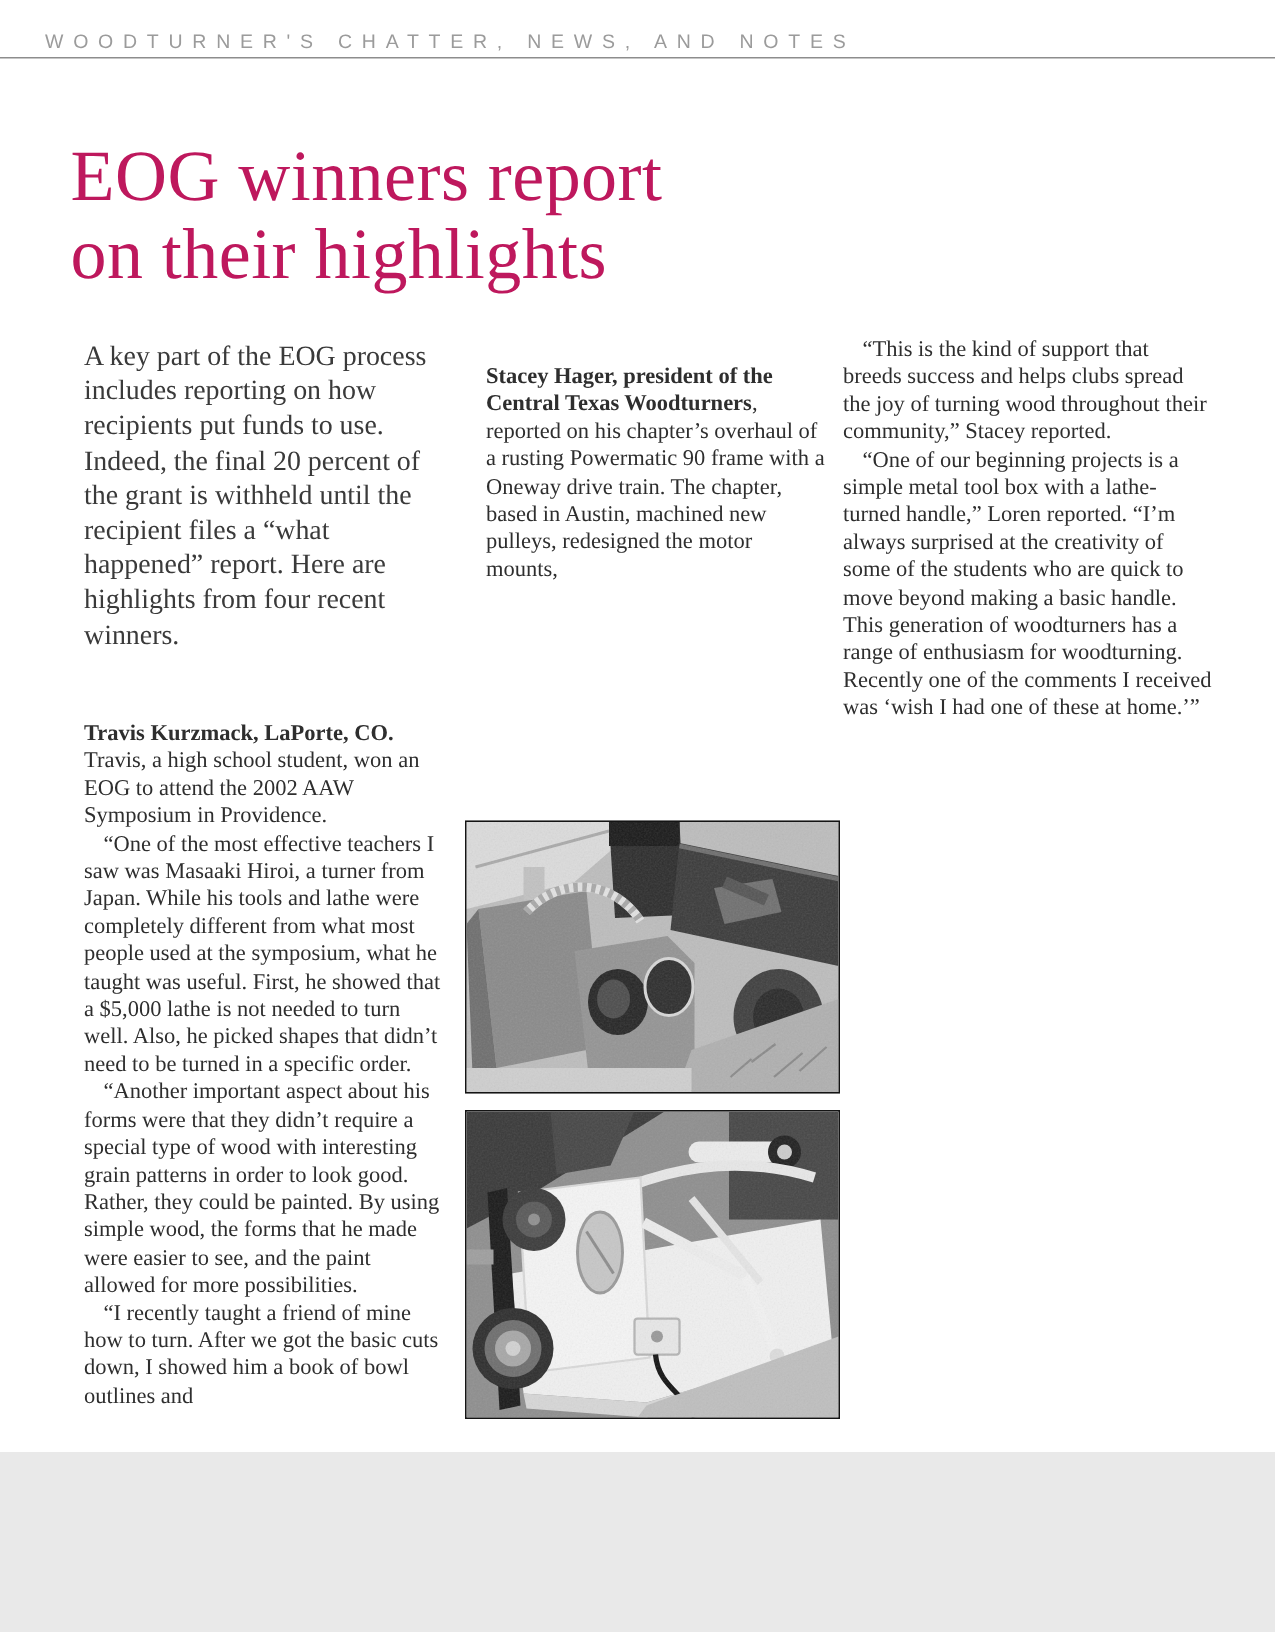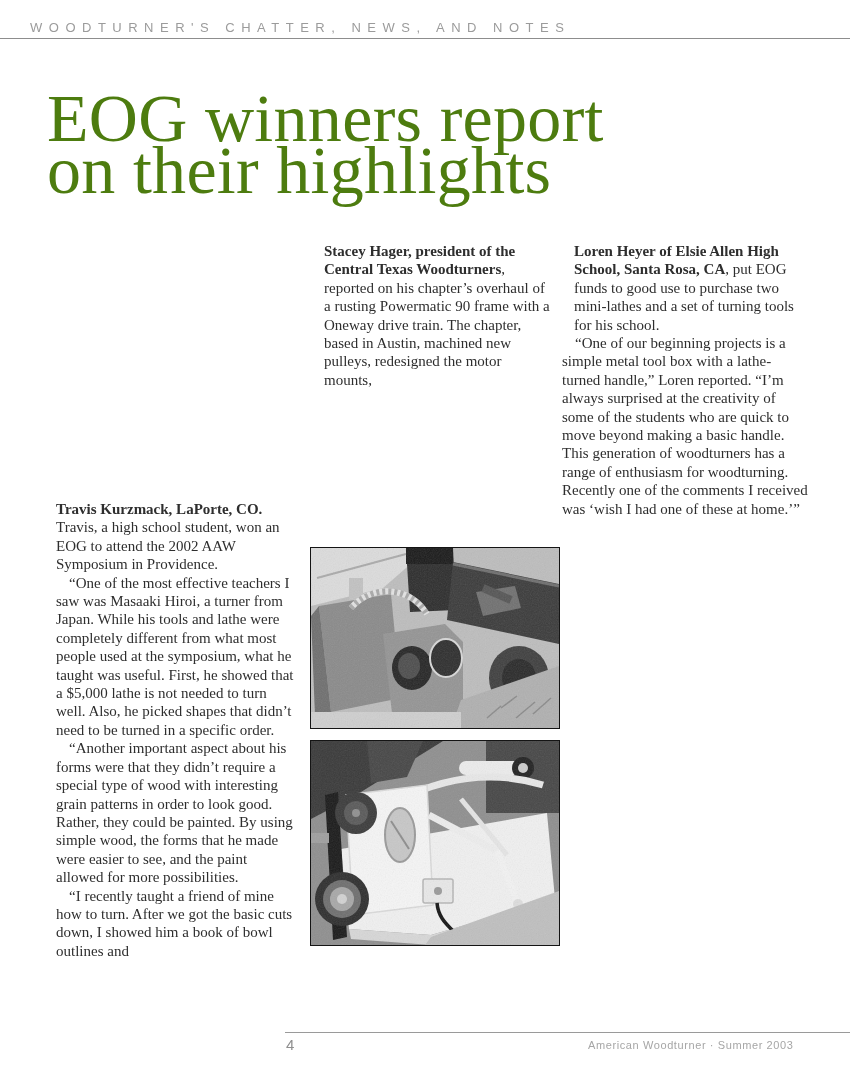--- a/index.html
+++ b/index.html
@@ -1,18 +1,18 @@
 <!DOCTYPE html>
 <html><head>
 <meta charset="utf-8">
 <style>
   html,body{margin:0;padding:0;background:#e9e9e9;}
   .page{
     position:relative;
-    width:850px;height:1088px;
+    width:850px;height:968px;
     margin:0 auto;
     background:#ffffff;
     overflow:hidden;
     font-family:"Liberation Serif",serif;
   }
 
   
   .masthead-title{
     position:absolute;left:30px;top:20px;
     font-family:"Liberation Sans",sans-serif;
@@ -20,39 +20,39 @@
     color:#9b9b9b;white-space:nowrap;
   }
   .masthead-rule{
     position:absolute;left:0;top:38px;width:850px;height:1px;
     background:#8d8d8d;
   }
 
   
   .headline{
     position:absolute;left:47px;top:92px;
-    font-size:68px;line-height:52px;letter-spacing:0.3px;
-    color:#4d7c0f;font-weight:400;
+    font-size:48px;line-height:52px;letter-spacing:0.3px;
+    color:#be185d;font-weight:400;
   }
 
   
   .intro{
     position:absolute;left:56px;top:226px;width:242px;
     font-size:18.6px;line-height:23.2px;color:#3a3a3a;
   }
 
   
   .colbody{
     position:absolute;
     font-size:15px;line-height:18.4px;color:#2e2e2e;
   }
   .colbody p{margin:0;}
   .colbody p.indent{text-indent:13px;}
   .colbody p.story{margin-top:18px;margin-left:12px;}
-  .col1{left:56px;top:500px;width:240px;}
+  .col1{left:56px;top:480px;width:240px;}
   .col2{left:312px;top:224px;width:240px;}
   .col3{left:562px;top:224px;width:246px;}
   .lead{font-weight:bold;}
 
   
   .photo{
     position:absolute;
     border:1px solid #141414;
     background:#bdbdbd;
     overflow:hidden;
@@ -90,20 +90,21 @@
 <div class="page">
 
   <div class="masthead-title">WOODTURNER'S CHATTER, NEWS, AND NOTES</div>
   <div class="masthead-rule"></div>
 
   <h1 class="headline" style="margin:0;">
     <span>EOG winners report</span><br>
     <span>on their highlights</span>
   </h1>
 
+  <div class="intro">A key part of the EOG process includes reporting on how recipients put funds to use. Indeed, the final 20 percent of the grant is withheld until the recipient files a “what happened” report. Here are highlights from four recent winners.</div>
 
   <div class="colbody col1">
     <p><b class="lead">Travis Kurzmack, LaPorte, CO.</b><span> Travis, a high school student, won an EOG to attend the 2002 AAW Symposium in Providence.</span></p>
     <p class="indent">“One of the most effective teachers I saw was Masaaki Hiroi, a turner from Japan. While his tools and lathe were completely different from what most people used at the symposium, what he taught was useful. First, he showed that a $5,000 lathe is not needed to turn well. Also, he picked shapes that didn’t need to be turned in a specific order.</p>
     <p class="indent">“Another important aspect about his forms were that they didn’t require a special type of wood with interesting grain patterns in order to look good. Rather, they could be painted. By using simple wood, the forms that he made were easier to see, and the paint allowed for more possibilities.</p>
     <p class="indent">“I recently taught a friend of mine how to turn. After we got the basic cuts down, I showed him a book of bowl outlines and</p>
   </div>
 
   <div class="colbody col2">
     <p class="story"><b class="lead">Stacey Hager, president of the Central Texas Woodturners</b><span>, reported on his chapter’s overhaul of a rusting Powermatic 90 frame with a Oneway drive train. The chapter, based in Austin, machined new pulleys, redesigned the motor mounts,</span></p>
@@ -187,21 +188,21 @@
       <rect x="112" y="138" width="30" height="24" rx="2" fill="#e8e8e8" stroke="#b5b5b5" stroke-width="1.5"></rect>
       <circle cx="127" cy="150" r="4" fill="#9a9a9a"></circle>
       <path d="M 126 162 C 128 184, 146 188, 152 204" fill="none" stroke="#141414" stroke-width="3.5"></path>
       <polygon points="120,196 248,150 248,204 114,204" fill="#bfbfbf"></polygon>
       <rect width="248" height="204" filter="url(#noiseB)" opacity="0.14"></rect>
     </svg>
   </figure>
 
 
   <div class="colbody col3">
-    <p class="story"><b class="lead">Loren Heyer of Elsie Allen High School, Santa Rosa, CA</b><span>, put EOG funds to good use to purchase two mini-lathes and a set of turning tools for his school.</span></p>
+    <p class="indent">“This is the kind of support that breeds success and helps clubs spread the joy of turning wood throughout their community,” Stacey reported.</p>
     <p class="indent">“One of our beginning projects is a simple metal tool box with a lathe-turned handle,” Loren reported. “I’m always surprised at the creativity of some of the students who are quick to move beyond making a basic handle. This generation of woodturners has a range of enthusiasm for woodturning. Recently one of the comments I received was ‘wish I had one of these at home.’”</p>
   </div>
 
   <div class="footer-rule"></div>
   <div class="page-number">4</div>
   <div class="journal-credit">American Woodturner · Summer 2003</div>
 
 </div>
 
 </body></html>

